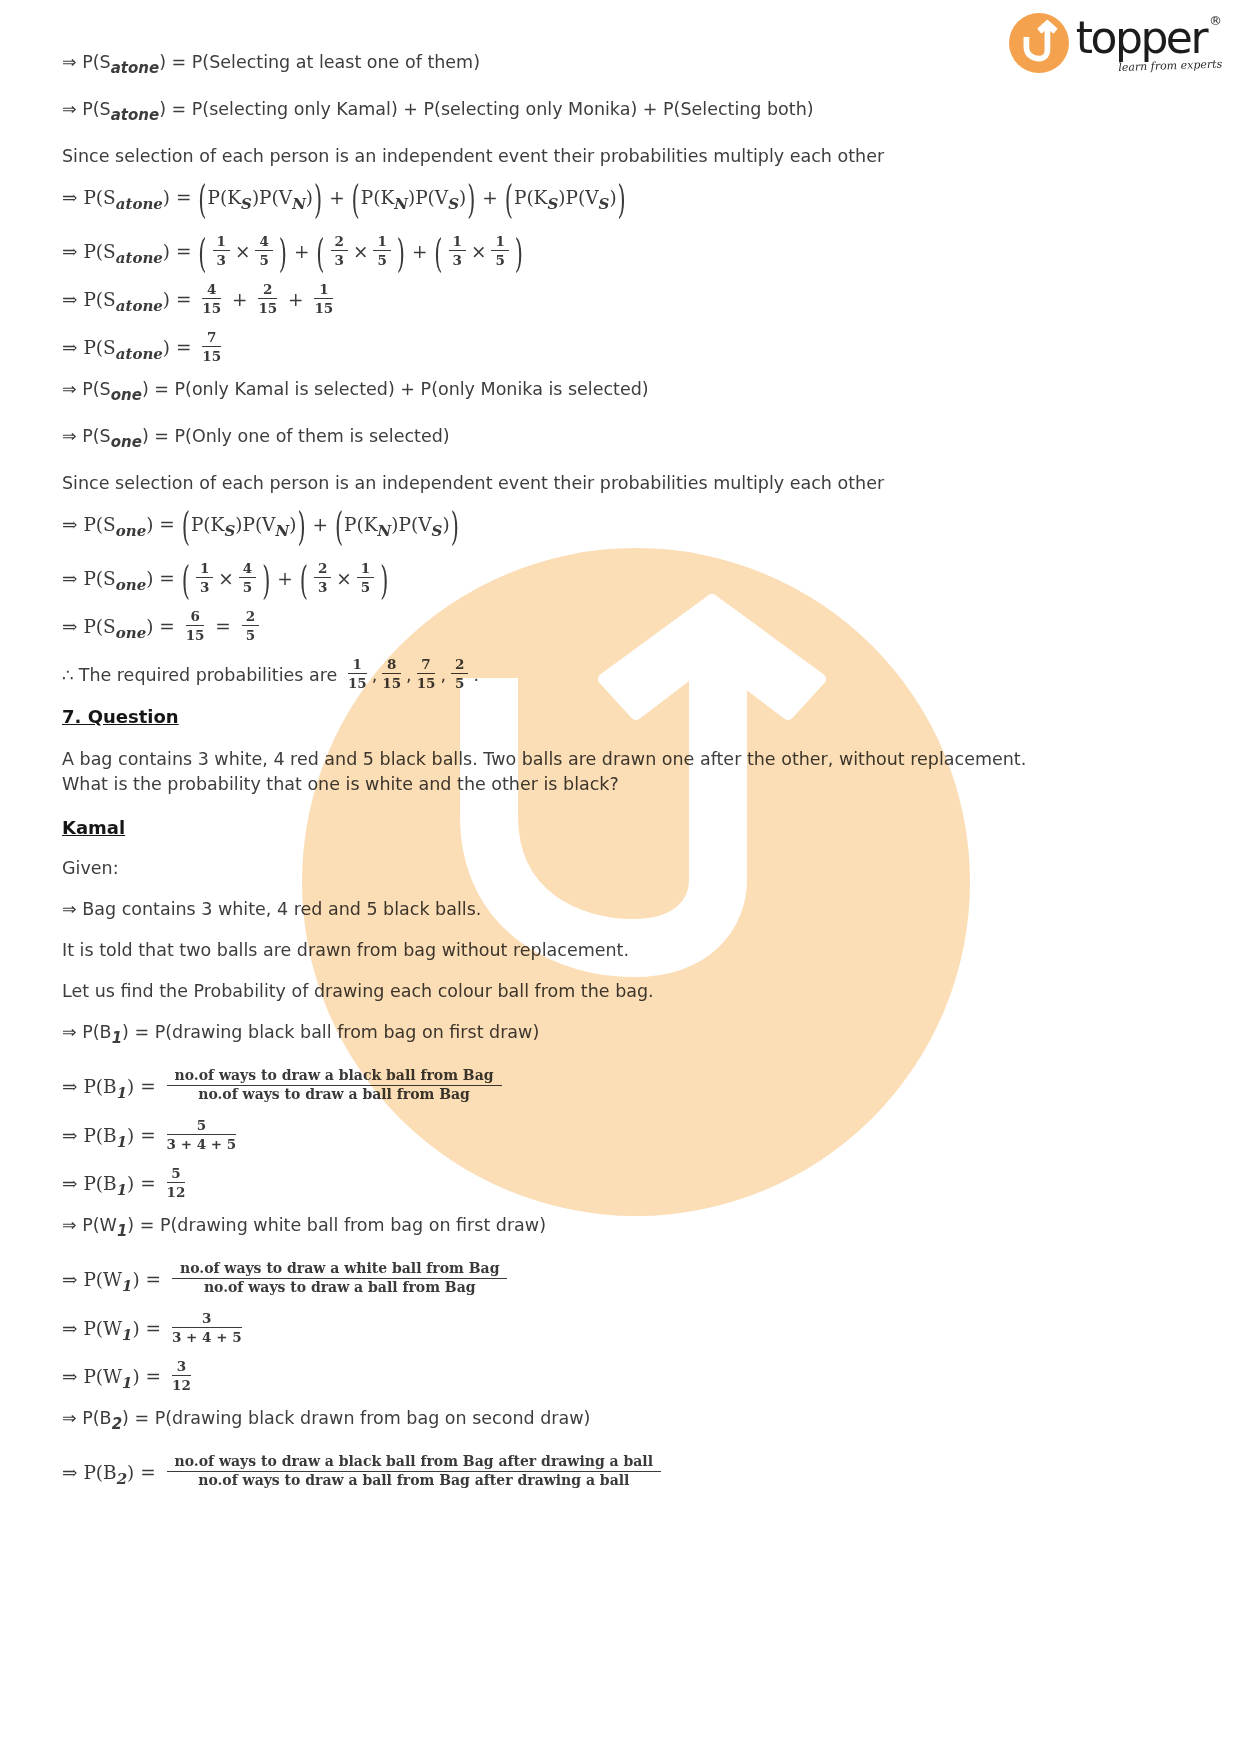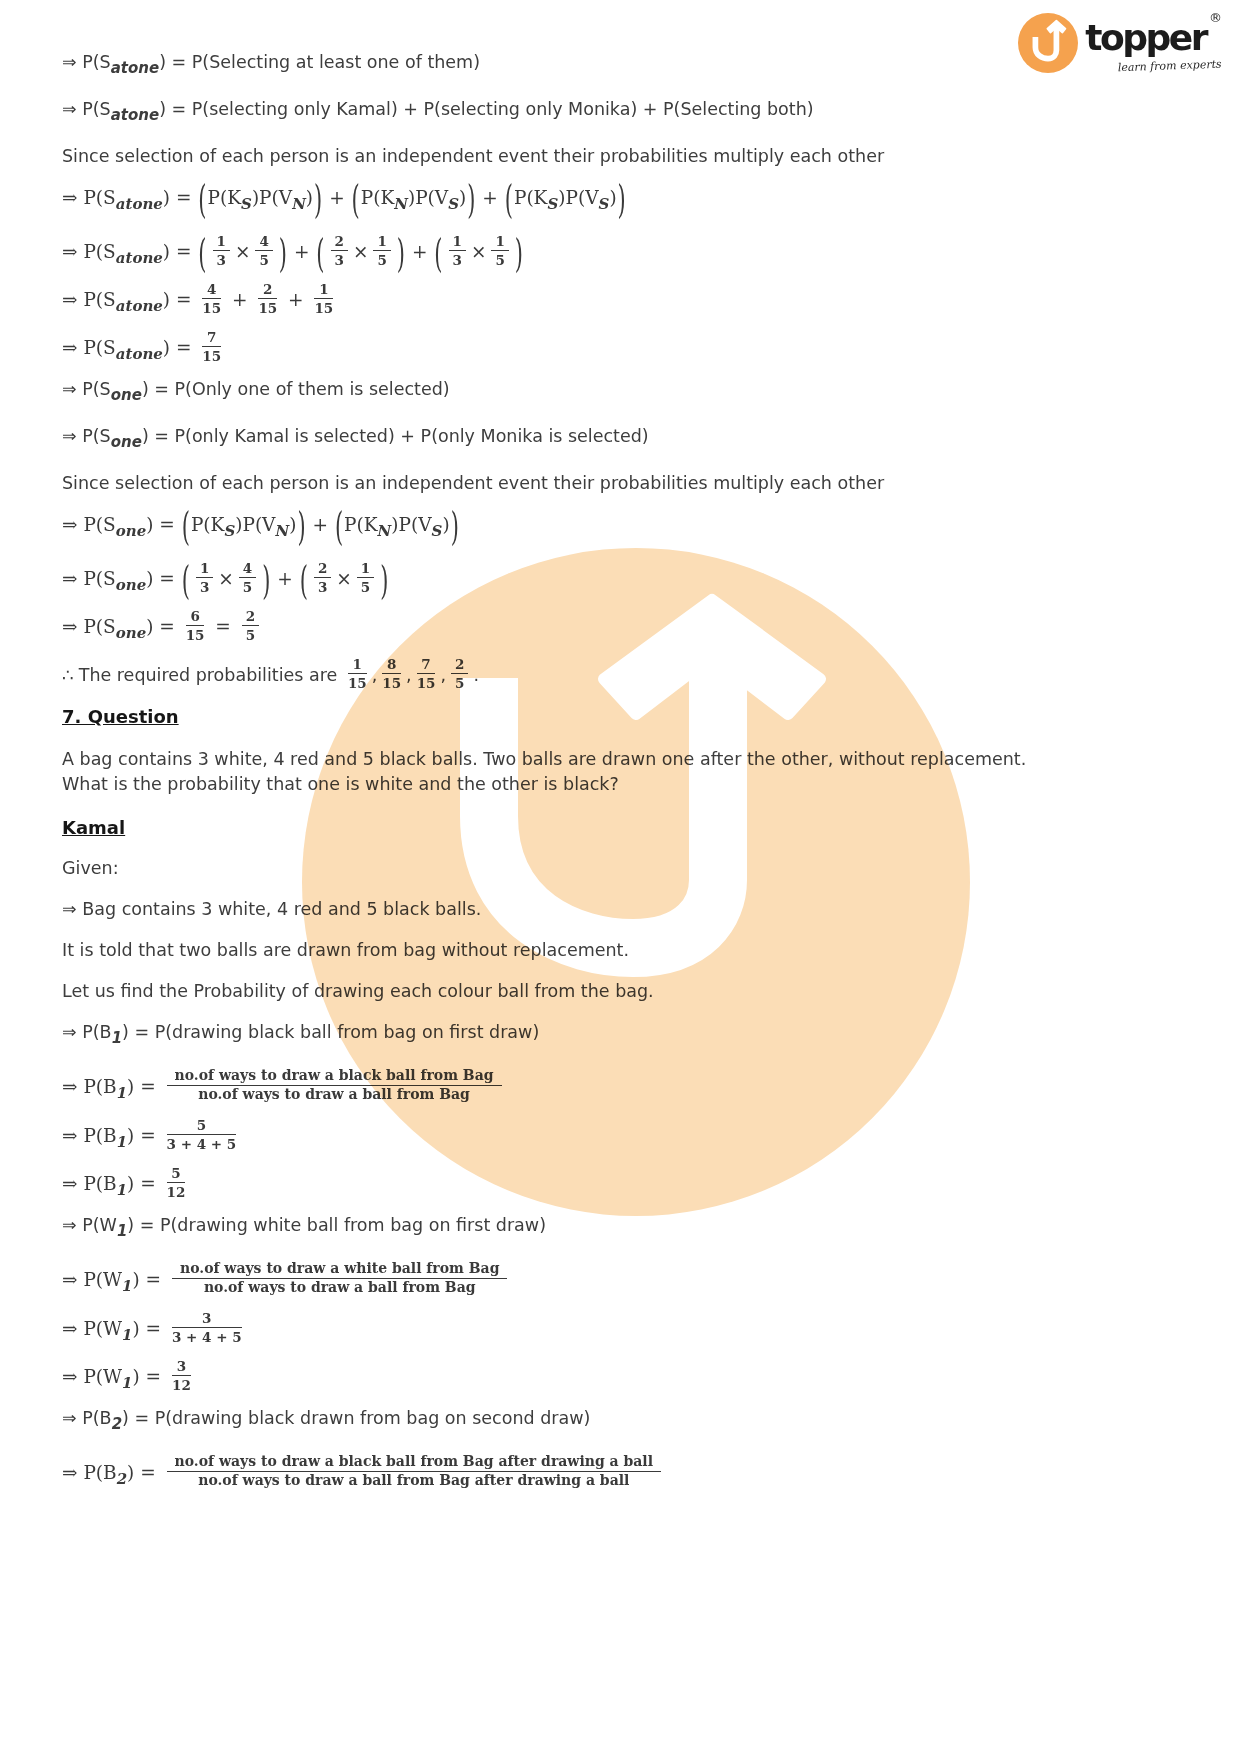--- a/index.html
+++ b/index.html
@@ -15,21 +15,21 @@
   .bp{display:inline-block;transform:scaleY(1.9);font-size:21px;vertical-align:-3px;padding:0 1px;}
   .fr{display:inline-block;vertical-align:middle;text-align:center;margin:0 5px;transform:translateY(-2px);}
   .fr .n{display:block;border-bottom:1.6px solid #3a3a3a;padding:0 4px 1px;}
   .fr .d{display:block;padding-top:1px;}
   .fr .n,.fr .d{font-family:"DejaVu Serif",serif;font-weight:bold;font-size:13.5px;line-height:16px;color:#3a3a3a;}
   .bfr .n,.bfr .d{font-size:14px;padding:0 8px 2px;}
   
   .logo{position:absolute;top:10px;right:18px;z-index:3;display:flex;align-items:flex-start;}
   .logo-mark{width:60px;height:60px;margin-top:3px;}
   .logo-text{margin-left:7px;position:relative;}
-  .brand{font-family:"DejaVu Sans",sans-serif;font-weight:bold;font-size:36px;line-height:56px;
+  .brand{font-family:"DejaVu Sans",sans-serif;font-weight:normal;font-size:44px;line-height:56px;
          letter-spacing:-2.5px;color:#1c1c1c;}
   .reg{font-size:13px;color:#1c1c1c;vertical-align:28px;margin-left:3px;}
   .tagline{font-family:"DejaVu Serif",serif;font-style:italic;font-size:11px;color:#2a2a2a;
            text-align:right;margin-top:-6px;transform:rotate(-2deg);}
   
   .watermark{position:absolute;inset:0;z-index:2;mix-blend-mode:multiply;pointer-events:none;}
 </style>
 </head>
 <body>
 
@@ -48,22 +48,22 @@
   </div>
 
   <div class="content">
       <div class="line sans"><span>⇒ P(S</span><span class="sb">atone</span><span>) = P(Selecting at least one of them)</span></div>
       <div class="line sans"><span>⇒ P(S</span><span class="sb">atone</span><span>) = P(selecting only Kamal) + P(selecting only Monika) + P(Selecting both)</span></div>
       <div class="line sans"><span>Since selection of each person is an independent event their probabilities multiply each other</span></div>
       <div class="line serif"><span>⇒ P(S</span><span class="sb">atone</span><span>) = </span><span class="bp">(</span><span>P(K</span><span class="sb">S</span><span>)P(V</span><span class="sb">N</span><span>)</span><span class="bp">)</span><span> + </span><span class="bp">(</span><span>P(K</span><span class="sb">N</span><span>)P(V</span><span class="sb">S</span><span>)</span><span class="bp">)</span><span> + </span><span class="bp">(</span><span>P(K</span><span class="sb">S</span><span>)P(V</span><span class="sb">S</span><span>)</span><span class="bp">)</span></div>
       <div class="line serif fx"><span>⇒ P(S</span><span class="sb">atone</span><span>) = </span><span class="bp">(</span><span class="fr"><span class="n">1</span><span class="d">3</span></span><span>×</span><span class="fr"><span class="n">4</span><span class="d">5</span></span><span class="bp">)</span><span> + </span><span class="bp">(</span><span class="fr"><span class="n">2</span><span class="d">3</span></span><span>×</span><span class="fr"><span class="n">1</span><span class="d">5</span></span><span class="bp">)</span><span> + </span><span class="bp">(</span><span class="fr"><span class="n">1</span><span class="d">3</span></span><span>×</span><span class="fr"><span class="n">1</span><span class="d">5</span></span><span class="bp">)</span></div>
       <div class="line serif fx"><span>⇒ P(S</span><span class="sb">atone</span><span>) = </span><span class="fr"><span class="n">4</span><span class="d">15</span></span><span> + </span><span class="fr"><span class="n">2</span><span class="d">15</span></span><span> + </span><span class="fr"><span class="n">1</span><span class="d">15</span></span></div>
       <div class="line serif fx"><span>⇒ P(S</span><span class="sb">atone</span><span>) = </span><span class="fr"><span class="n">7</span><span class="d">15</span></span></div>
+      <div class="line sans"><span>⇒ P(S</span><span class="sb">one</span><span>) = P(only Kamal is selected) + P(only Monika is selected)</span></div>
       <div class="line sans"><span>⇒ P(S</span><span class="sb">one</span><span>) = P(Only one of them is selected)</span></div>
-      <div class="line sans"><span>⇒ P(S</span><span class="sb">one</span><span>) = P(only Kamal is selected) + P(only Monika is selected)</span></div>
       <div class="line sans"><span>Since selection of each person is an independent event their probabilities multiply each other</span></div>
       <div class="line serif"><span>⇒ P(S</span><span class="sb">one</span><span>) = </span><span class="bp">(</span><span>P(K</span><span class="sb">S</span><span>)P(V</span><span class="sb">N</span><span>)</span><span class="bp">)</span><span> + </span><span class="bp">(</span><span>P(K</span><span class="sb">N</span><span>)P(V</span><span class="sb">S</span><span>)</span><span class="bp">)</span></div>
       <div class="line serif fx"><span>⇒ P(S</span><span class="sb">one</span><span>) = </span><span class="bp">(</span><span class="fr"><span class="n">1</span><span class="d">3</span></span><span>×</span><span class="fr"><span class="n">4</span><span class="d">5</span></span><span class="bp">)</span><span> + </span><span class="bp">(</span><span class="fr"><span class="n">2</span><span class="d">3</span></span><span>×</span><span class="fr"><span class="n">1</span><span class="d">5</span></span><span class="bp">)</span></div>
       <div class="line serif fx"><span>⇒ P(S</span><span class="sb">one</span><span>) = </span><span class="fr"><span class="n">6</span><span class="d">15</span></span><span> = </span><span class="fr"><span class="n">2</span><span class="d">5</span></span></div>
       <div class="line sans fx"><span>∴ The required probabilities are </span><span class="fr"><span class="n">1</span><span class="d">15</span></span><span>,</span><span class="fr"><span class="n">8</span><span class="d">15</span></span><span>,</span><span class="fr"><span class="n">7</span><span class="d">15</span></span><span>,</span><span class="fr"><span class="n">2</span><span class="d">5</span></span><span>.</span></div>
       <div class="line heading"><span>7. Question</span></div>
       <div class="line para"><span>A bag contains 3 white, 4 red and 5 black balls. Two balls are drawn one after the other, without replacement. What is the probability that one is white and the other is black?</span></div>
       <div class="line heading"><span>Kamal</span></div>
       <div class="line sans"><span>Given:</span></div>
       <div class="line sans"><span>⇒ Bag contains 3 white, 4 red and 5 black balls.</span></div>

